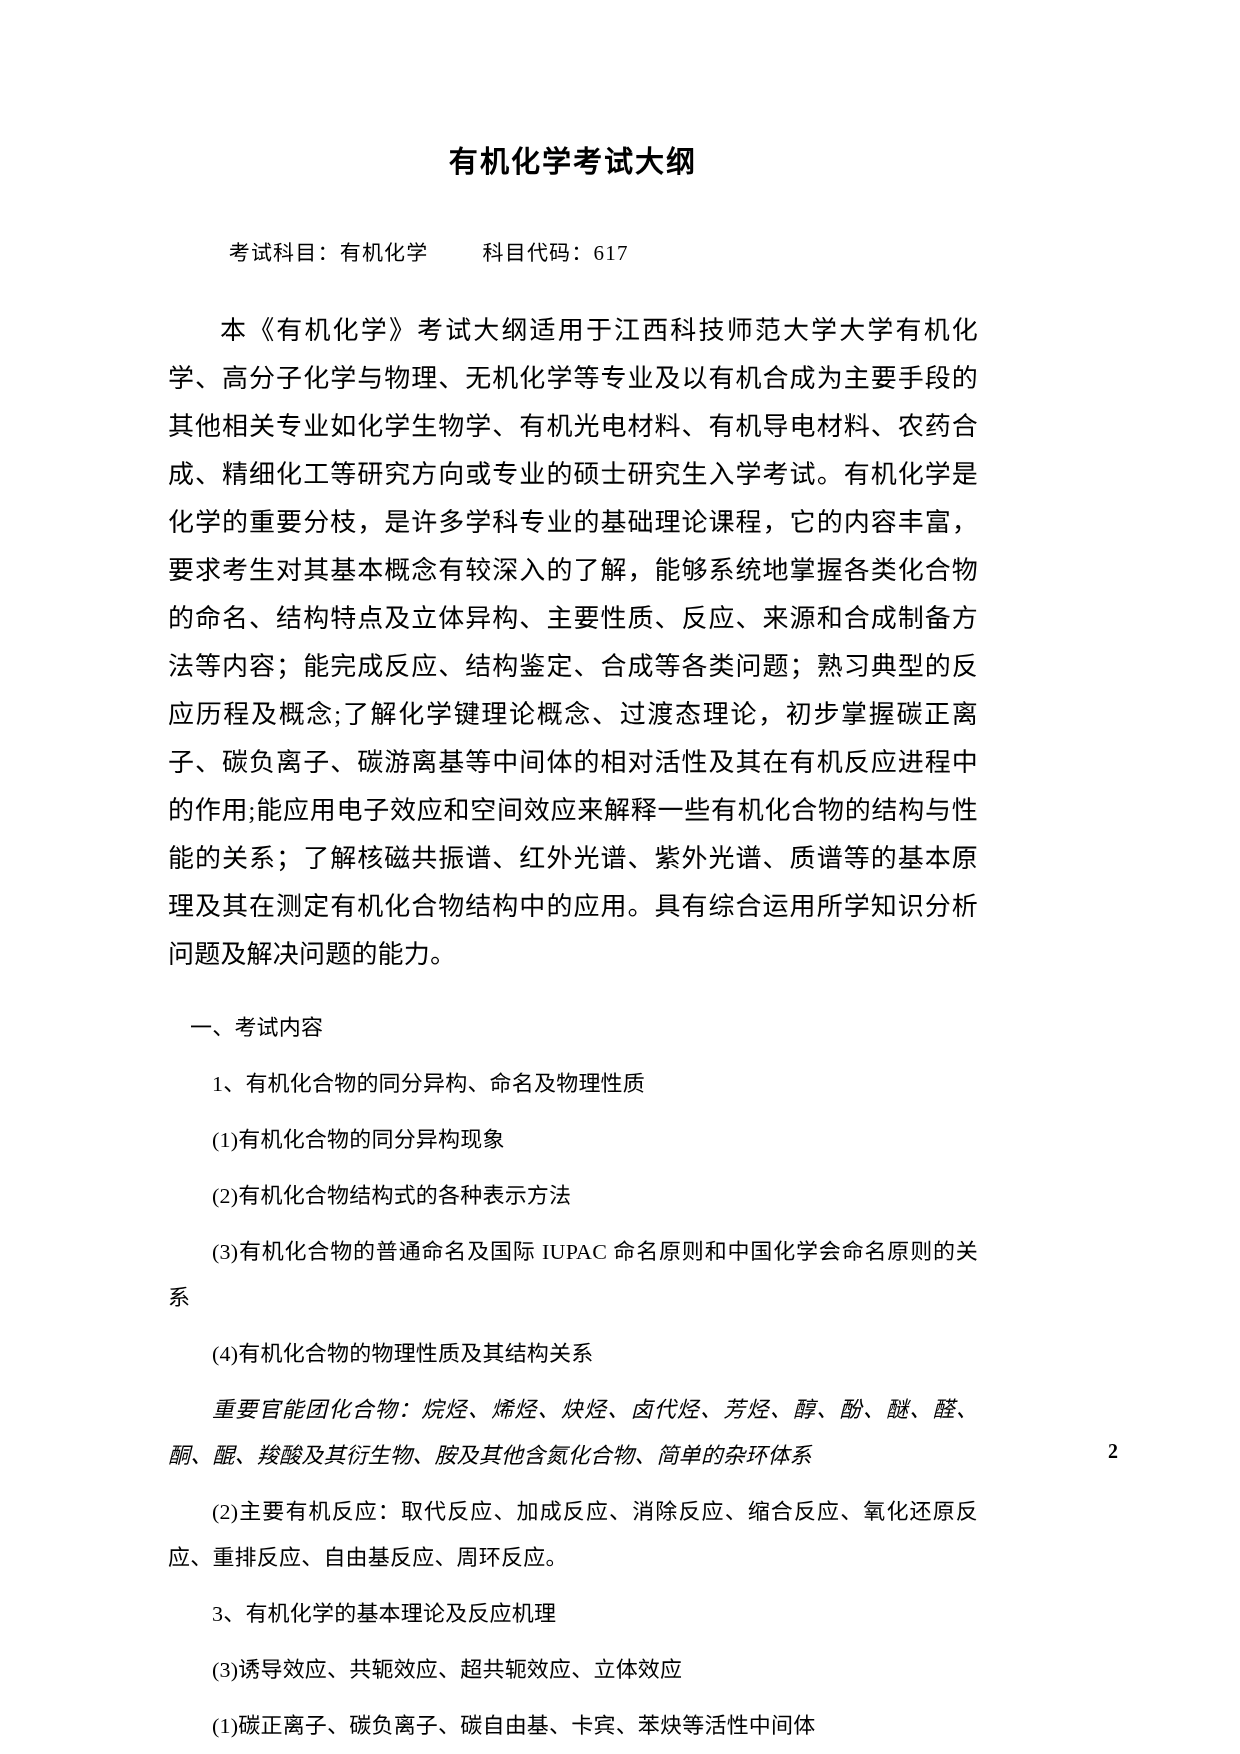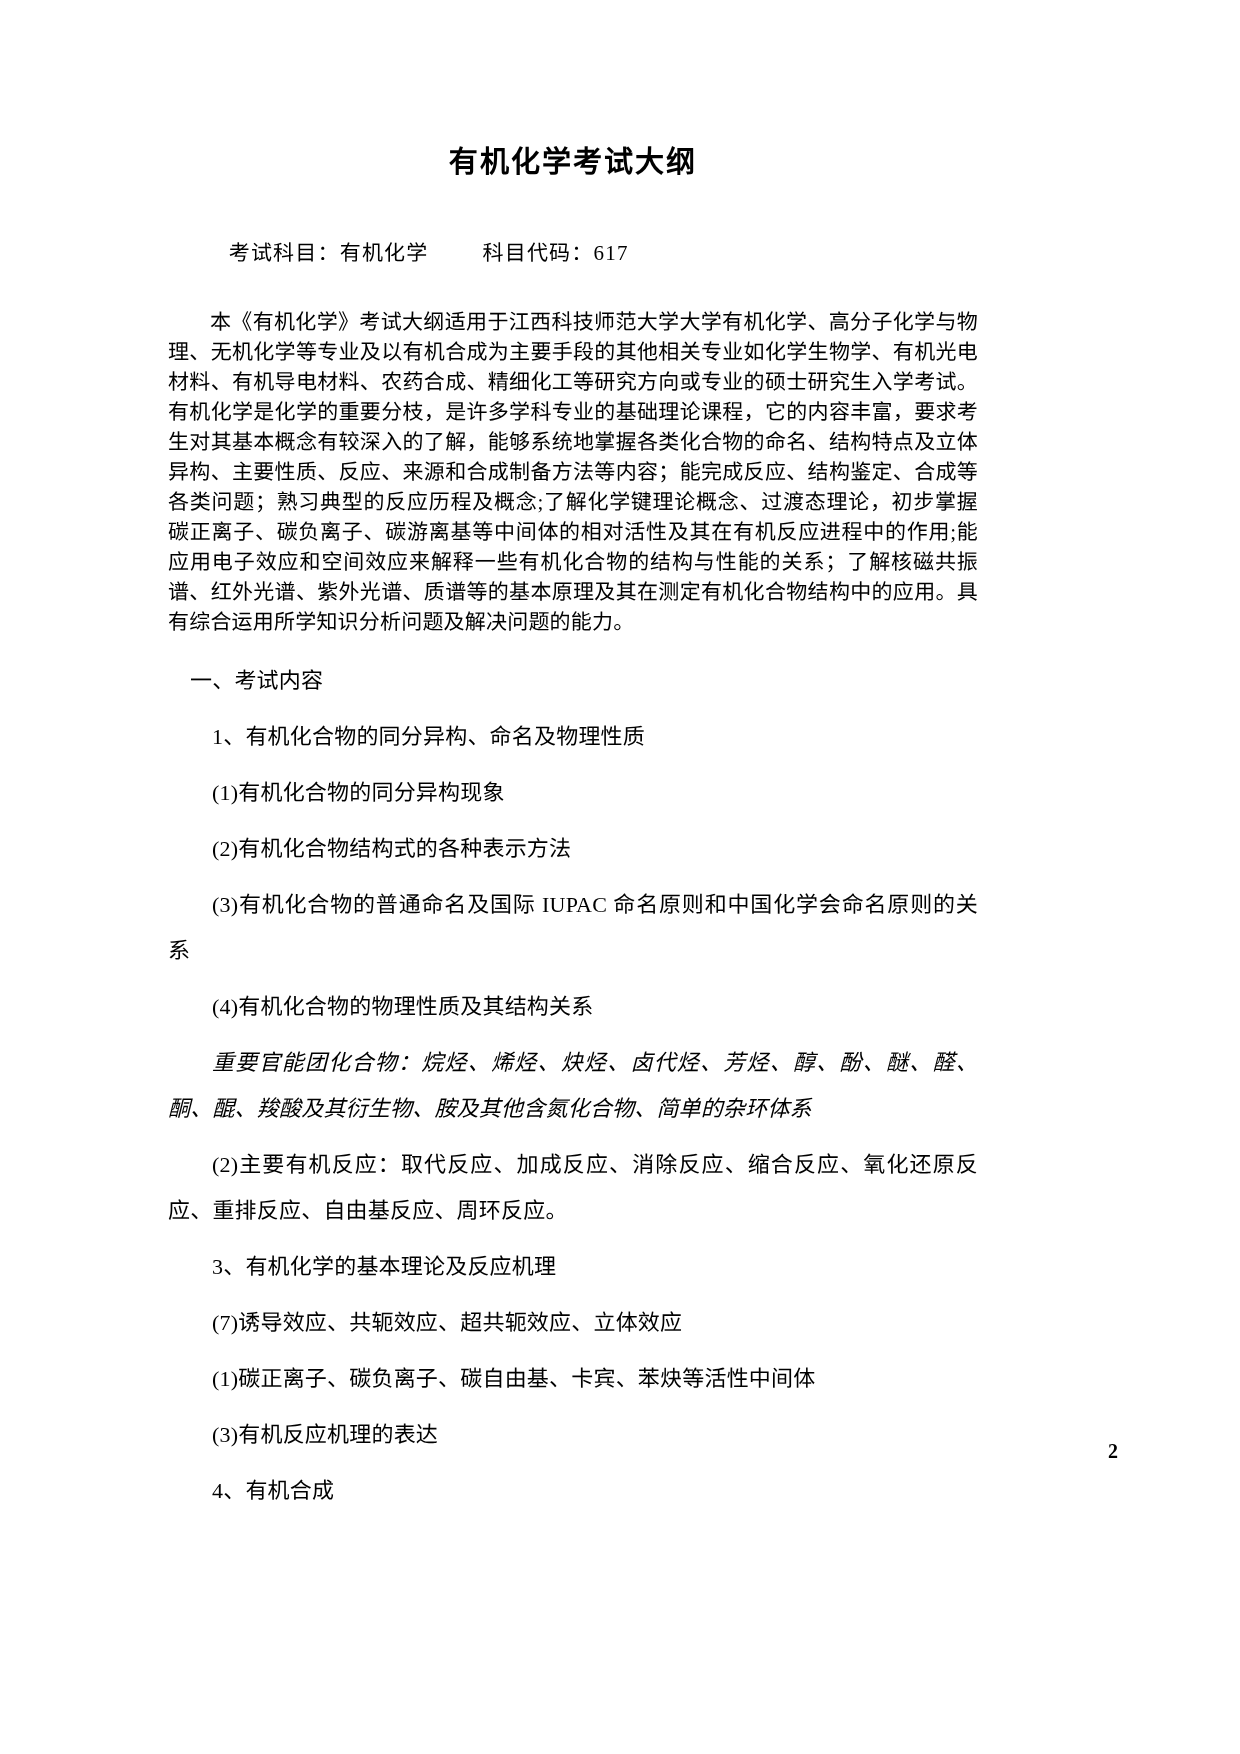--- a/index.html
+++ b/index.html
@@ -52,22 +52,22 @@
     white-space: pre;
   }
   .subject-line .gap {
     display: inline-block;
     width: 54px;
   }
 
   
   .body-para {
     margin-top: 16px;
-    font-size: 21px;
-    line-height: 30px;
+    font-size: 26px;
+    line-height: 48px;
     text-align: justify;
     text-justify: inter-ideograph;
     text-indent: 2em;
     letter-spacing: 0.2px;
     word-break: break-all;
   }
 
   
   .outline {
     margin: 0;
@@ -125,21 +125,21 @@
     <ul class="outline" id="outline-list">
         <li class="outline-item lvl-h">一、考试内容</li>
         <li class="outline-item lvl-1">1、有机化合物的同分异构、命名及物理性质</li>
         <li class="outline-item lvl-2">(1)有机化合物的同分异构现象</li>
         <li class="outline-item lvl-2">(2)有机化合物结构式的各种表示方法</li>
         <li class="outline-item lvl-2">(3)有机化合物的普通命名及国际 IUPAC 命名原则和中国化学会命名原则的关系</li>
         <li class="outline-item lvl-2">(4)有机化合物的物理性质及其结构关系</li>
         <li class="outline-item lvl-run">重要官能团化合物：烷烃、烯烃、炔烃、卤代烃、芳烃、醇、酚、醚、醛、酮、醌、羧酸及其衍生物、胺及其他含氮化合物、简单的杂环体系</li>
         <li class="outline-item lvl-2">(2)主要有机反应：取代反应、加成反应、消除反应、缩合反应、氧化还原反应、重排反应、自由基反应、周环反应。</li>
         <li class="outline-item lvl-1">3、有机化学的基本理论及反应机理</li>
-        <li class="outline-item lvl-2">(7)诱导效应、共轭效应、超共轭效应、立体效应</li>
+        <li class="outline-item lvl-2">(3)诱导效应、共轭效应、超共轭效应、立体效应</li>
         <li class="outline-item lvl-2">(1)碳正离子、碳负离子、碳自由基、卡宾、苯炔等活性中间体</li>
         <li class="outline-item lvl-2">(3)有机反应机理的表达</li>
         <li class="outline-item lvl-1">4、有机合成</li>
       </ul>
 
   </div>
 
   <div class="page-number">2</div>
 
 </div>

